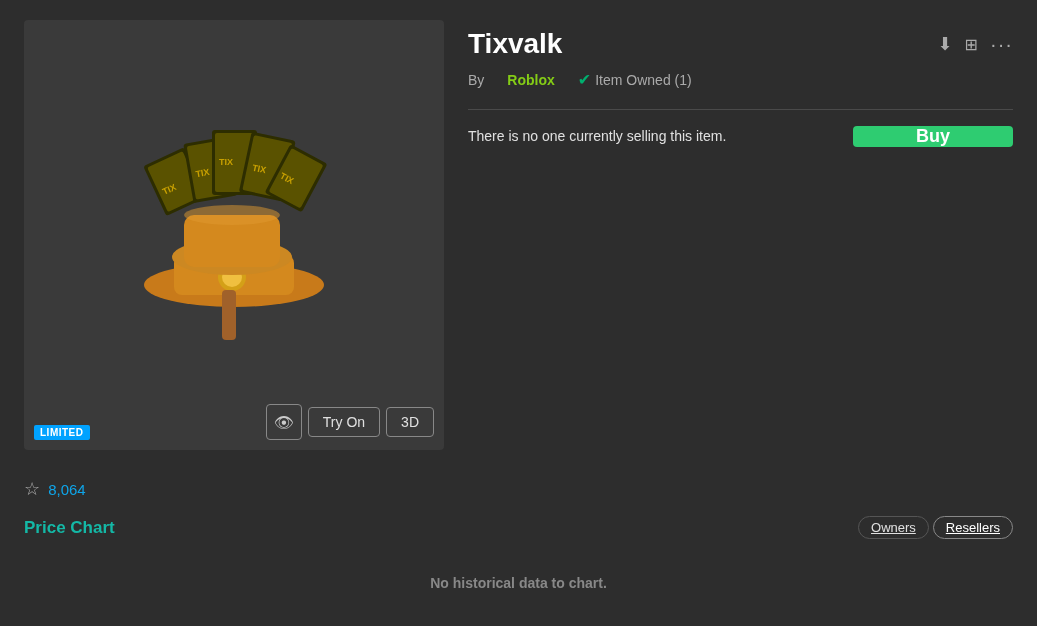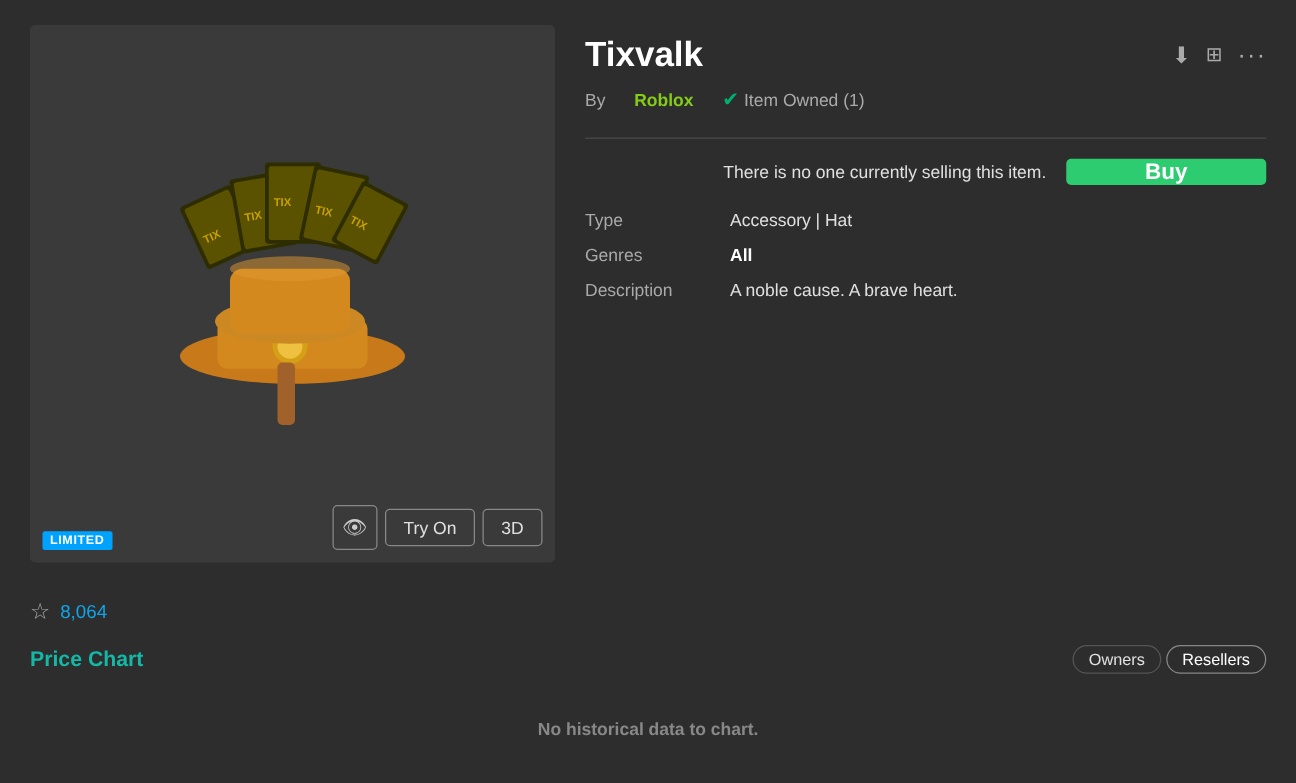--- a/index.html
+++ b/index.html
@@ -148,21 +148,21 @@
 
     .divider {
       border: none;
       border-top: 1px solid #4a4a4a;
       margin: 4px 0 16px 0;
     }
 
     .buy-section {
       display: flex;
       align-items: center;
-      justify-content: flex-end;
+      justify-content: space-between;
       margin-bottom: 20px;
       gap: 16px;
     }
 
     .no-sellers-text {
       color: #e0e0e0;
       font-size: 14px;
       max-width: 300px;
       line-height: 1.4;
     }
@@ -251,20 +251,21 @@
     }
 
     .chart-tab {
       border: 1.5px solid #555;
       background: transparent;
       color: #e0e0e0;
       padding: 3px 12px;
       border-radius: 20px;
       font-size: 13px;
       cursor: pointer;
+      text-decoration: underline;
     }
 
     .chart-tab.active {
       border-color: #888;
       color: #ffffff;
     }
 
     .chart-empty {
       text-align: center;
       color: #888;
@@ -353,34 +354,20 @@
         </span>
       </div>
 
       <hr class="divider">
 
       <div class="buy-section">
         <p class="no-sellers-text">There is no one currently selling this item.</p>
         <button class="buy-button">Buy</button>
       </div>
 
-      <div class="info-table">
-        <div class="info-row">
-          <span class="info-label">Type</span>
-          <span class="info-value">Accessory | Hat</span>
-        </div>
-        <div class="info-row">
-          <span class="info-label">Genres</span>
-          <span class="info-value bold">All</span>
-        </div>
-        <div class="info-row">
-          <span class="info-label">Description</span>
-          <span class="info-value">A noble cause. A brave heart.</span>
-        </div>
-      </div>
     </div>
   </div>
 
   <div class="bottom-section">
     <div class="favorites-row">
       <span class="star-icon">☆</span>
       <span class="favorites-count">8,064</span>
     </div>
 
     <div class="section-header">

